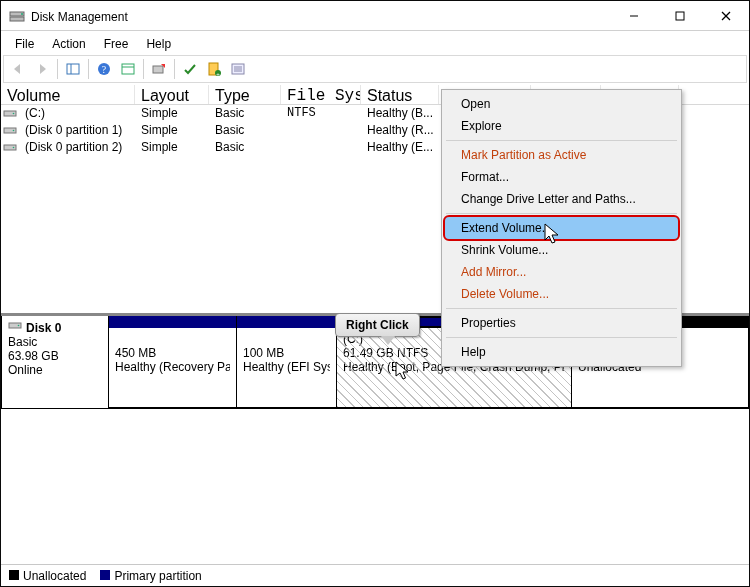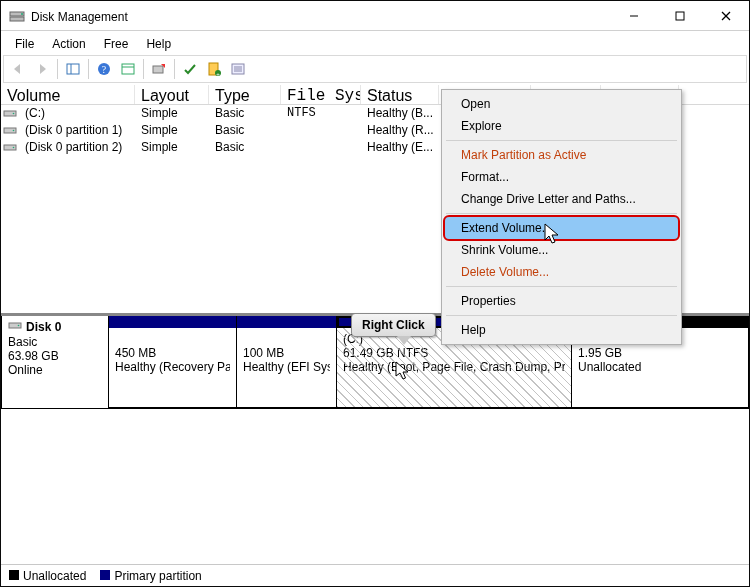--- a/index.html
+++ b/index.html
@@ -29,21 +29,21 @@
   .col-free   { width: 70px; }
   .col-pct    { width: 78px; }
   .list { flex: 0 0 208px; background: #fff; overflow: hidden; }
   .row { height: 17px; display: flex; }
   .cell { padding: 1px 6px; font-size: 12px; overflow: hidden; white-space: nowrap; }
   .row .icon-cell { width: 18px; display: flex; align-items: center; justify-content: center; }
   .row-vol { width: 116px; }
 
   .disk-graph { border-top: 3px solid #888; display: flex; padding: 0; height: 96px; background: #fff; position: relative; }
   .disk-info { width: 108px; border: 1px solid #000; border-top: none; padding: 4px 6px; font-size: 12px; }
-  .disk-info .disk-name { display: flex; align-items: flex-start; gap: 4px; font-weight: bold; }
+  .disk-info .disk-name { display: flex; align-items: center; gap: 4px; font-weight: bold; }
   .parts { display: flex; flex: 1; border-bottom: 1px solid #000;}
   .part { border: 1px solid #000; border-left: none; border-top: none; display: flex; flex-direction: column; font-size: 12px; }
   .part .stripe { height: 12px; background: #000080; }
   .part .stripe.unalloc { background: #000; }
   .part-body { padding: 4px 6px; flex: 1; overflow: hidden; white-space: nowrap; }
   .part-body .line { white-space: nowrap; overflow: hidden; }
   .part-selected { position: relative; }
   .part-selected::before {
     content: ""; position: absolute; inset: 12px 0 0 0;
     background-image: repeating-linear-gradient(45deg, #aaa 0 1px, transparent 1px 6px);
@@ -55,21 +55,21 @@
   .swatch { width: 10px; height: 10px; display: inline-block; margin-right: 4px; }
 
   .context-menu { position: absolute; left: 440px; top: 88px; width: 241px; background: #f0f0f0; border: 1px solid #b0b0b0; box-shadow: 2px 2px 4px rgba(0,0,0,.25); padding: 3px; font-size: 12px; z-index: 5; }
   .cm-item { height: 22px; display: flex; align-items: center; padding: 0 16px; position: relative; }
   .cm-item.disabled { color: #c2410c; }
   .cm-item.hover { background: #90c8f6; }
   .cm-sep { height: 1px; background: #d0d0d0; margin: 3px 1px; }
   .cm-highlight::after { content: ""; position: absolute; left: -2px; top: -2px; right: -2px; bottom: -2px; border: 2px solid #d40000; border-radius: 6px; pointer-events: none; }
 
   .cursor { position: absolute; left: 540px; top: 221px; z-index: 6; pointer-events: none; }
-  .tooltip { position: absolute; left: 350px; top: 312px; z-index: 7; background: linear-gradient(#f4f4f4,#dcdcdc); border: 1px solid #8a8a8a; border-radius: 4px; padding: 4px 10px; font-weight: bold; font-size: 12px; pointer-events: none; box-shadow: 1px 1px 2px rgba(0,0,0,.3); }
+  .tooltip { position: absolute; left: 334px; top: 312px; z-index: 7; background: linear-gradient(#f4f4f4,#dcdcdc); border: 1px solid #8a8a8a; border-radius: 4px; padding: 4px 10px; font-weight: bold; font-size: 12px; pointer-events: none; box-shadow: 1px 1px 2px rgba(0,0,0,.3); }
   .tooltip::after { content: ""; position: absolute; right: 24px; bottom: -9px; width: 0; height: 0; border-left: 7px solid transparent; border-right: 7px solid transparent; border-top: 9px solid #c7c7c7; }
   .cursor2 { position: absolute; left: 392px; top: 359px; z-index: 4; pointer-events: none; }
   .disabled-arrow { opacity: .35; }
 </style>
 </head>
 <body>
 
 <div class="window">
 
   <div class="titlebar">
@@ -281,20 +281,21 @@
   <div class="context-menu">
     <div class="cm-item">Open</div>
     <div class="cm-item">Explore</div>
     <div class="cm-sep"></div>
     <div class="cm-item disabled">Mark Partition as Active</div>
     <div class="cm-item">Format...</div>
     <div class="cm-item">Change Drive Letter and Paths...</div>
     <div class="cm-sep"></div>
     <div class="cm-item hover cm-highlight">Extend Volume...</div>
     <div class="cm-item">Shrink Volume...</div>
+    <div class="cm-item disabled">Add Mirror...</div>
     <div class="cm-item disabled">Delete Volume...</div>
     <div class="cm-sep"></div>
     <div class="cm-item">Properties</div>
     <div class="cm-sep"></div>
     <div class="cm-item">Help</div>
   </div>
 
   <div class="cursor">
     <svg width="22" height="26" viewBox="0 0 22 26">
         <path d="M4 2 L4 18 L8 14 L11 21 L14 20 L11 13 L17 13 Z" fill="#fff" stroke="#000" stroke-width="1"></path>

